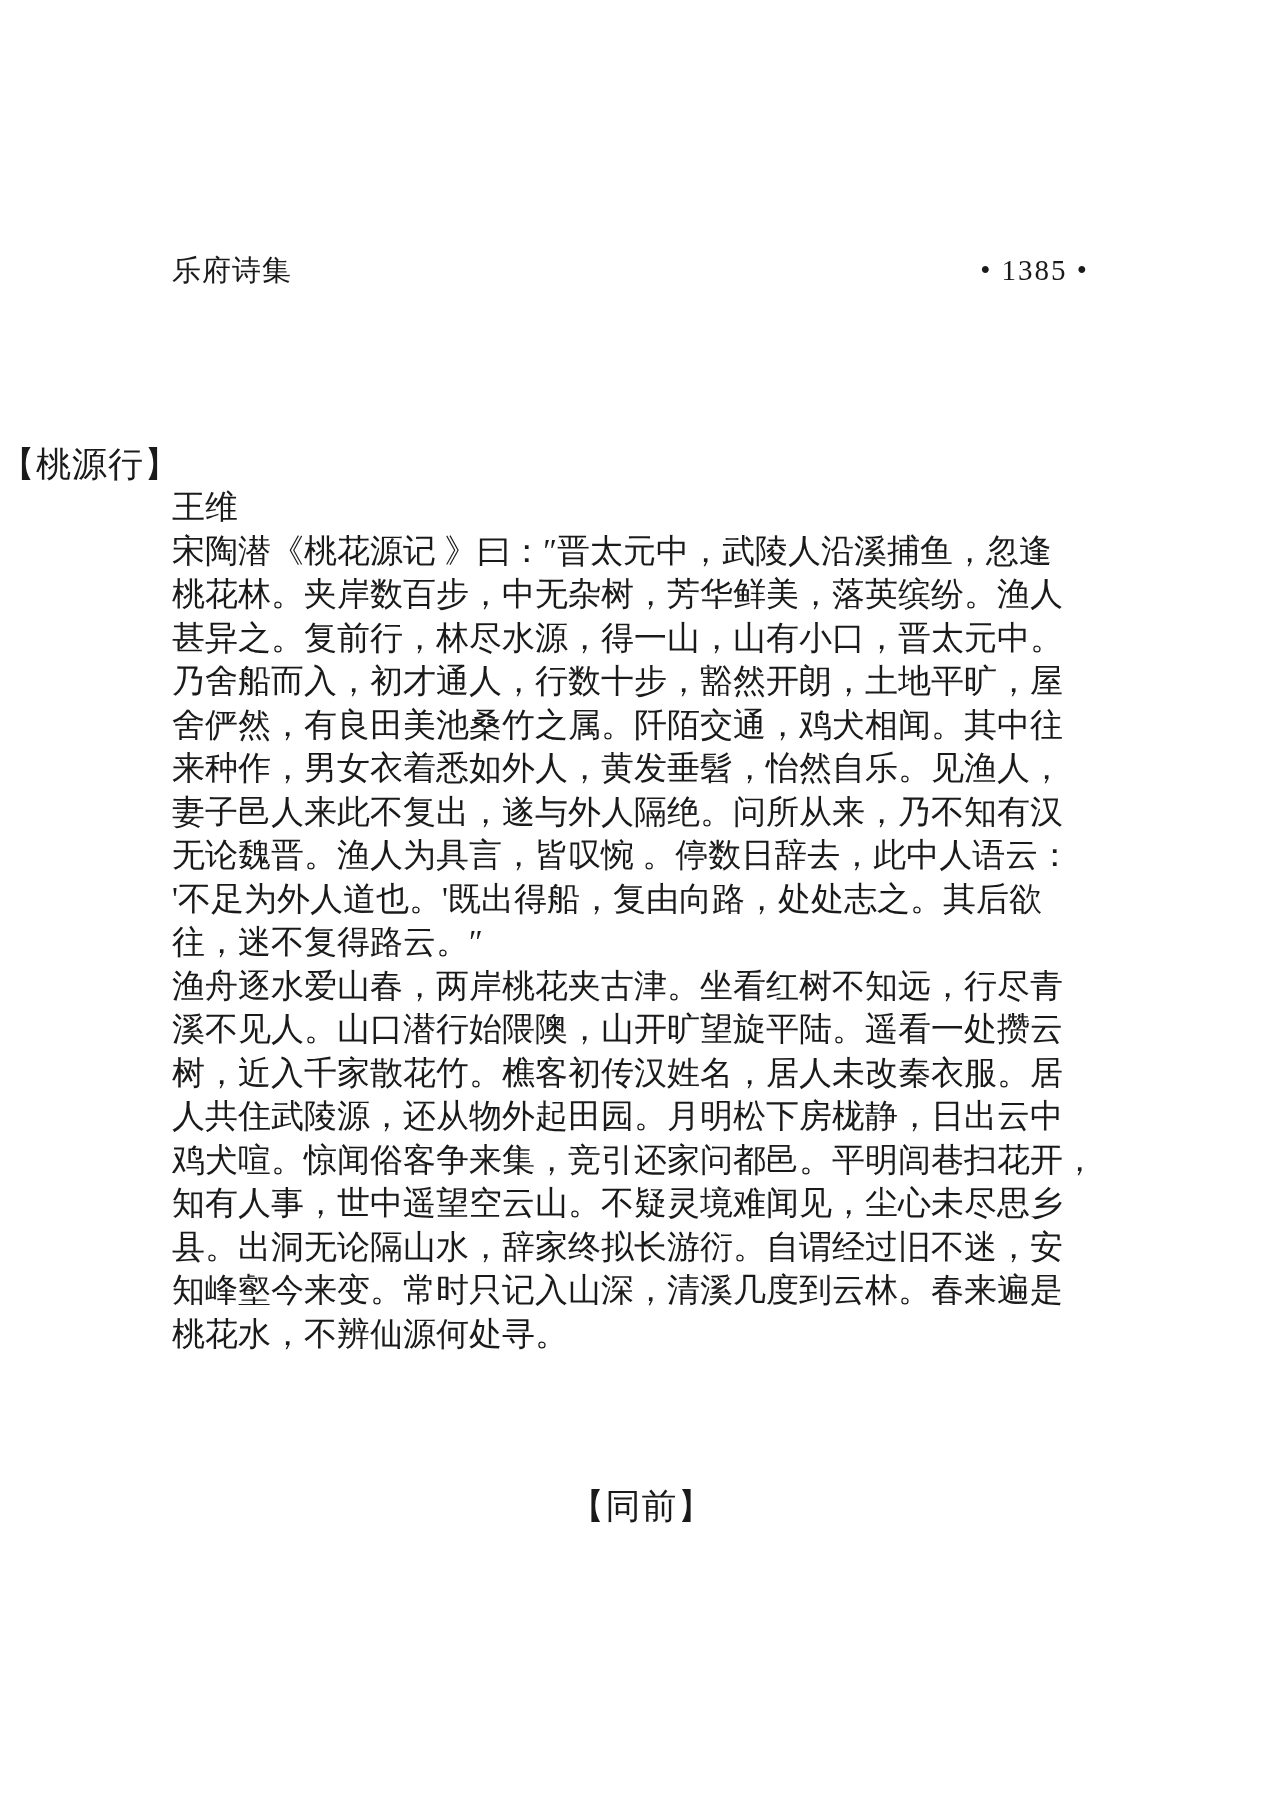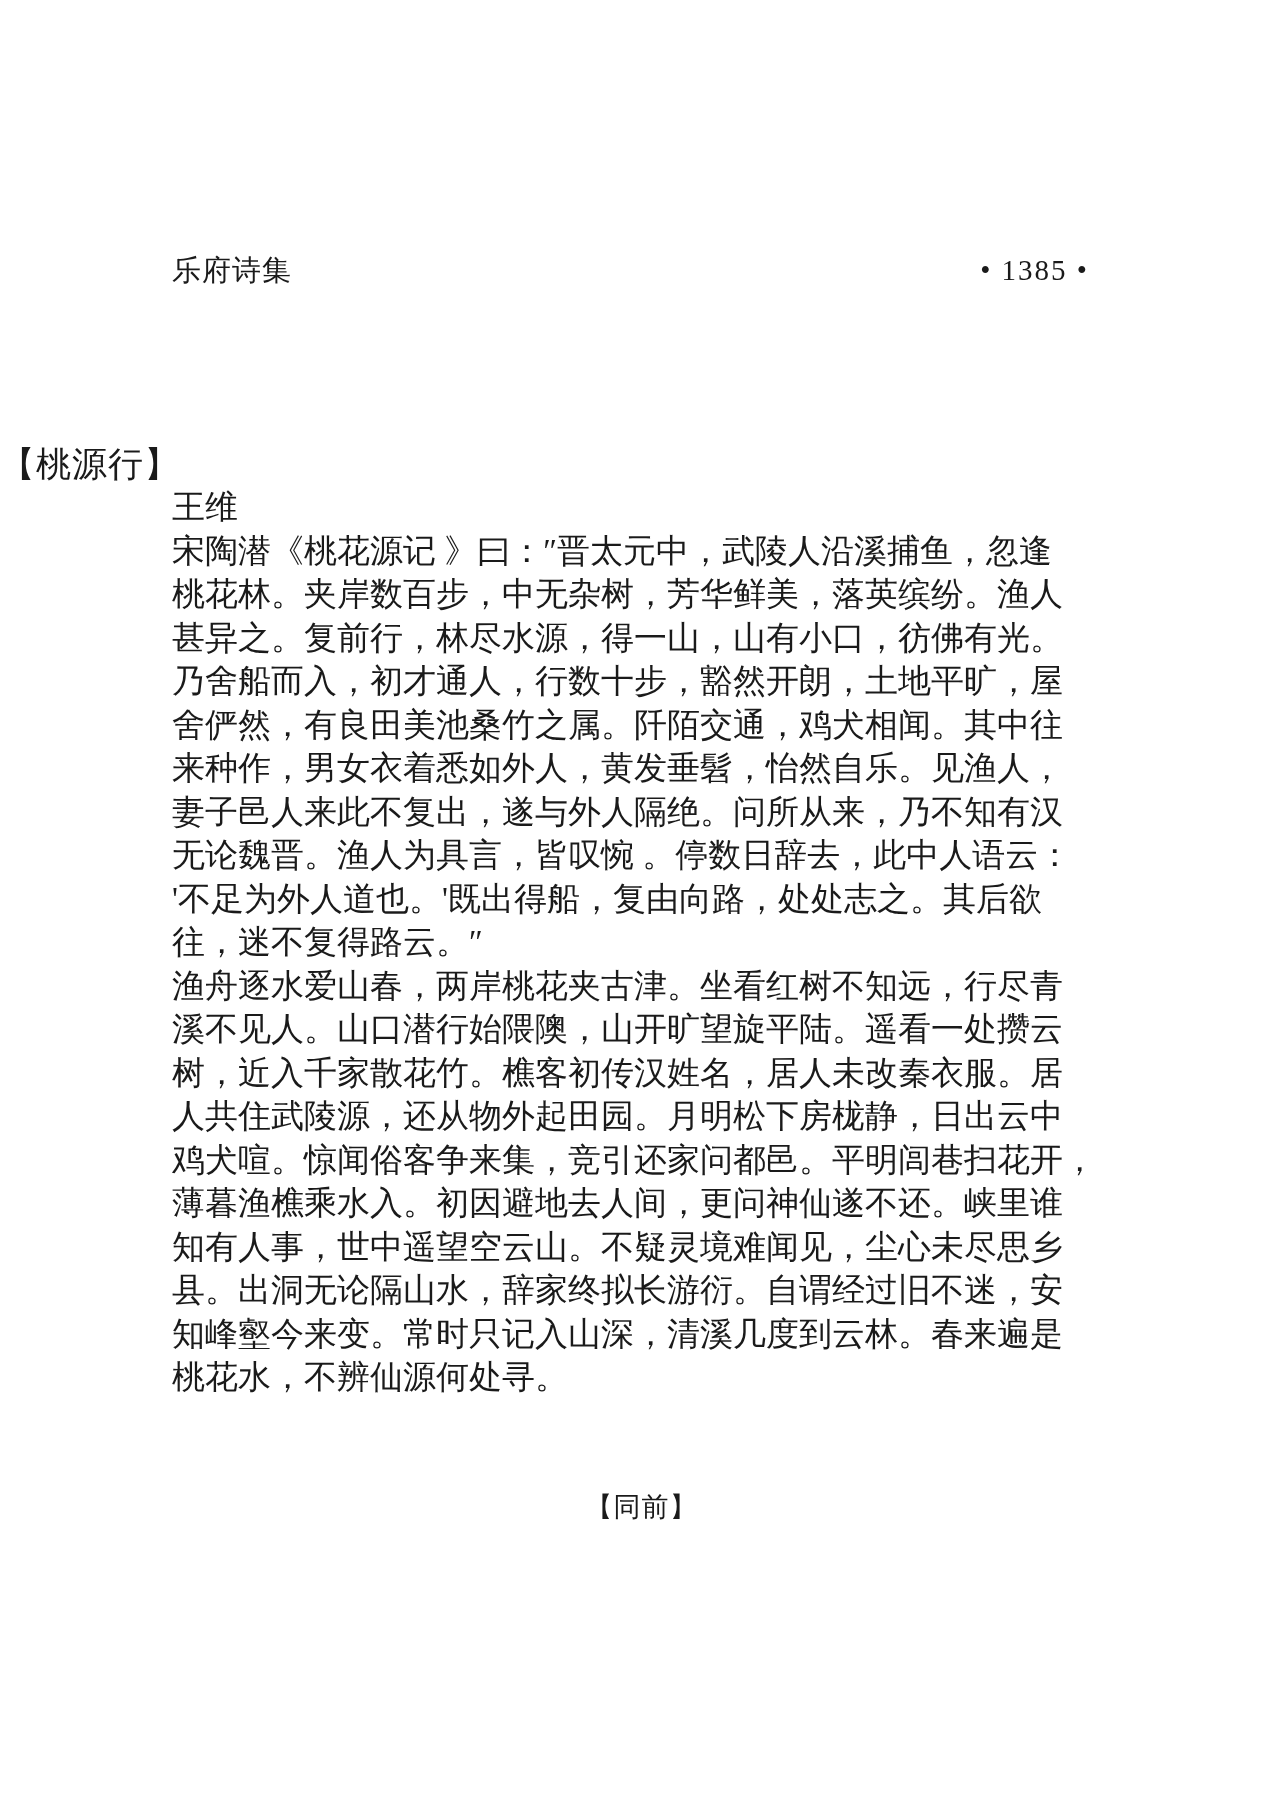--- a/index.html
+++ b/index.html
@@ -54,21 +54,21 @@
   }
   .content .line {
     white-space: nowrap;
   }
   .next-title {
     position: absolute;
     top: 1486px;
     left: 0;
     width: 100%;
     text-align: center;
-    font-size: 27px;
+    font-size: 35px;
     line-height: 42px;
     letter-spacing: 1px;
   }
 </style>
 </head>
 <body>
 
 <div class="page">
 
   <div class="running-header">
@@ -76,36 +76,35 @@
     <span class="page-number">• 1385 •</span>
   </div>
 
   <div class="poem-title">【桃源行】</div>
 
   <div class="content">
     <div class="line">王维</div>
     <div>
         <div class="line">宋陶潜《桃花源记 》曰：″晋太元中，武陵人沿溪捕鱼，忽逢</div>
         <div class="line">桃花林。夹岸数百步，中无杂树，芳华鲜美，落英缤纷。渔人</div>
-        <div class="line">甚异之。复前行，林尽水源，得一山，山有小口，彷佛有光。</div>
+        <div class="line">甚异之。复前行，林尽水源，得一山，山有小口，晋太元中。</div>
         <div class="line">乃舍船而入，初才通人，行数十步，豁然开朗，土地平旷，屋</div>
         <div class="line">舍俨然，有良田美池桑竹之属。阡陌交通，鸡犬相闻。其中往</div>
         <div class="line">来种作，男女衣着悉如外人，黄发垂髫，怡然自乐。见渔人，</div>
         <div class="line">妻子邑人来此不复出，遂与外人隔绝。问所从来，乃不知有汉</div>
         <div class="line">无论魏晋。渔人为具言，皆叹惋 。停数日辞去，此中人语云：</div>
         <div class="line">'不足为外人道也。'既出得船，复由向路，处处志之。其后欲</div>
         <div class="line">往，迷不复得路云。″</div>
       </div>
     <div>
         <div class="line">渔舟逐水爱山春，两岸桃花夹古津。坐看红树不知远，行尽青</div>
         <div class="line">溪不见人。山口潜行始隈隩，山开旷望旋平陆。遥看一处攒云</div>
         <div class="line">树，近入千家散花竹。樵客初传汉姓名，居人未改秦衣服。居</div>
         <div class="line">人共住武陵源，还从物外起田园。月明松下房栊静，日出云中</div>
         <div class="line">鸡犬喧。惊闻俗客争来集，竞引还家问都邑。平明闾巷扫花开，</div>
-        <div class="line">薄暮渔樵乘水入。初因避地去人间，更问神仙遂不还。峡里谁</div>
         <div class="line">知有人事，世中遥望空云山。不疑灵境难闻见，尘心未尽思乡</div>
         <div class="line">县。出洞无论隔山水，辞家终拟长游衍。自谓经过旧不迷，安</div>
         <div class="line">知峰壑今来变。常时只记入山深，清溪几度到云林。春来遍是</div>
         <div class="line">桃花水，不辨仙源何处寻。</div>
       </div>
   </div>
 
   <div class="next-title">【同前】</div>
 
 </div>

